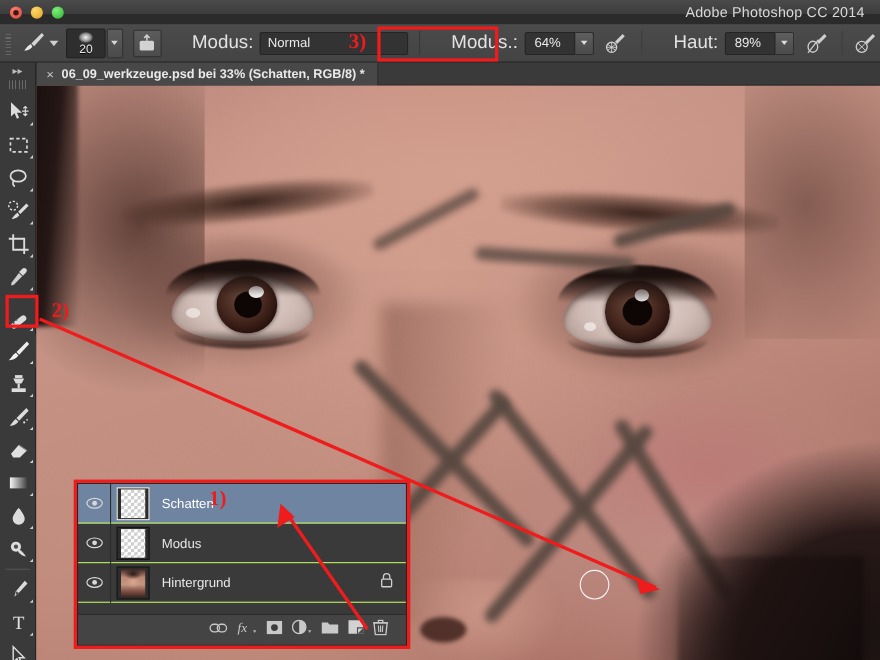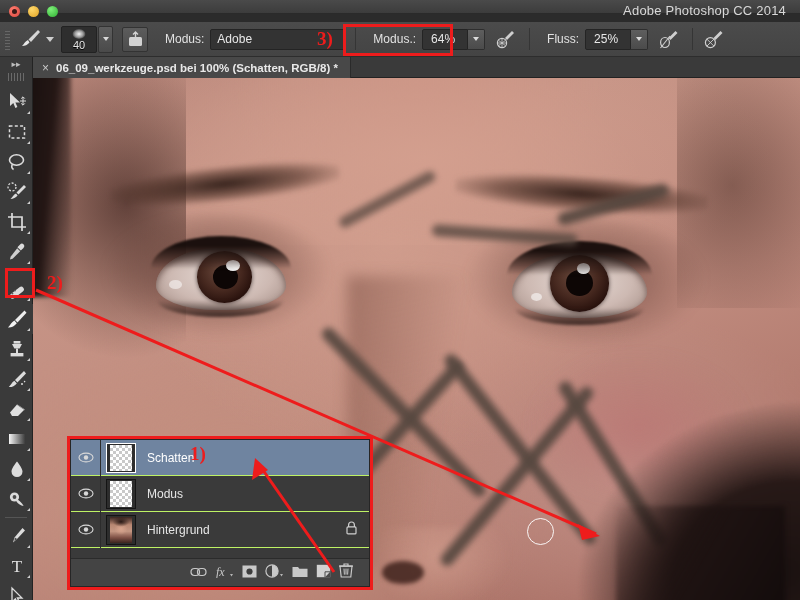--- a/index.html
+++ b/index.html
@@ -72,21 +72,21 @@
     text-shadow: 0 1px 0 #000; }
   .mini-drop {
     width: 15px; height: 27px; margin-left: 1px; background: linear-gradient(#5d5d5d,#4a4a4a);
     border: 1px solid #333; border-radius: 2px; display:flex; align-items:center; justify-content:center;
   }
   .mini-drop .t { width:0;height:0;border-left:3.5px solid transparent;border-right:3.5px solid transparent;border-top:4px solid #d8d8d8;}
   .tabletbtn {
     width: 26px; height: 25px; margin-left: 9px; background: linear-gradient(#5c5c5c,#4c4c4c);
     border:1px solid #333; border-radius:2px; display:flex;align-items:center;justify-content:center;
   }
-  .ob-label { color: #e2e2e2; font-size: 12px; margin-left: 17px; white-space:nowrap; }
+  .ob-label { color: #e2e2e2; font-size: 17px; margin-left: 28px; white-space:nowrap; }
   .ob-select {
     margin-left: 6px; height: 21px; background: #333; border: 1px solid #242424;
     border-radius: 2px; color:#e8e8e8; font-size:12px; display:flex; align-items:center;
     padding: 0 6px; min-width: 135px;
   }
   .ob-num {
     margin-left: 6px; height: 21px; background: #333; border: 1px solid #242424;
     border-radius: 2px 0 0 2px; color:#e8e8e8; font-size:12px; display:flex; align-items:center;
     justify-content:flex-start; padding: 0 8px; min-width: 46px;
   }
@@ -324,36 +324,36 @@
     <div class="ob-brushicon">
       <svg width="24" height="22" viewBox="0 0 24 22">
         <path d="M20 2 L10.5 11.5 L13 14 L22 4 Z" fill="#d5d5d5"></path>
         <path d="M10 12 C7 13.5 6 16 4 18 C7 18 9.5 17 11.5 14.5 Z" fill="#e8e8e8"></path>
       </svg>
     </div>
     <div class="tri-down"></div>
 
     <div class="brushpreset">
       <div class="blob"></div>
-      <div class="num">40</div>
+      <div class="num">20</div>
     </div>
     <div class="mini-drop">
         <div class="t"></div>
       </div>
 
     <div class="tabletbtn">
       <svg width="17" height="17" viewBox="0 0 17 17">
         <rect x="2" y="6" width="13" height="9" rx="1.5" fill="#d2d2d2"></rect>
         <path d="M8.5 1 L8.5 6 M6 3.5 L8.5 1 L11 3.5" stroke="#d2d2d2" stroke-width="1.4" fill="none"></path>
       </svg>
     </div>
 
     <div class="ob-label">Modus:</div>
     <div class="ob-select">
-      <span>Adobe</span>
+      <span>Normal</span>
     </div>
 
     <div class="vsep"></div>
 
     <div class="ob-label">Modus.:</div>
     <div class="ob-num">
       <span>64%</span>
     </div>
     <div class="ob-stepper">
         <div class="t"></div>
@@ -362,23 +362,23 @@
     <div class="ob-icon">
       <svg width="20" height="20" viewBox="0 0 20 20">
         <path d="M16 2 L9 9 L11 11 L18 4 Z" fill="#cfcfcf"></path>
         <circle cx="6" cy="14" r="4.6" fill="none" stroke="#cfcfcf" stroke-width="1.2"></circle>
         <path d="M2.6 11.4 L9.4 16.6 M2.6 16.6 L9.4 11.4 M6 9.4 L6 18.6 M1.4 14 L10.6 14" stroke="#cfcfcf" stroke-width=".8"></path>
       </svg>
     </div>
 
     <div class="vsep"></div>
 
-    <div class="ob-label">Fluss:</div>
+    <div class="ob-label">Haut:</div>
     <div class="ob-num">
-      <span>25%</span>
+      <span>89%</span>
     </div>
     <div class="ob-stepper">
         <div class="t"></div>
       </div>
 
     <div class="ob-icon">
       <svg width="20" height="20" viewBox="0 0 20 20">
         <path d="M16.5 2 L9.5 9 L11.5 11 L18.5 4 Z" fill="#cfcfcf"></path>
         <ellipse cx="6" cy="13.5" rx="4.4" ry="5" fill="none" stroke="#cfcfcf" stroke-width="1.2"></ellipse>
         <path d="M1.5 19 L11 7" stroke="#cfcfcf" stroke-width="1.1"></path>
@@ -393,21 +393,21 @@
         <circle cx="6.4" cy="13.6" r="5" fill="none" stroke="#cfcfcf" stroke-width="1.2"></circle>
         <path d="M2.8 10 L10 17.2" stroke="#cfcfcf" stroke-width=".9"></path>
         <path d="M2.8 17.2 L10 10" stroke="#cfcfcf" stroke-width=".9"></path>
       </svg>
     </div>
   </div>
 
   <div class="tabstrip">
     <div class="doctab">
       <span class="x">×</span>
-      <span class="name">06_09_werkzeuge.psd bei 100% (Schatten, RGB/8) *</span>
+      <span class="name">06_09_werkzeuge.psd bei 33% (Schatten, RGB/8) *</span>
     </div>
   </div>
 
   <div class="toolbar">
     <div class="tb-collapse">▸▸</div>
     <div class="tb-grip"></div>
 
     <div class="tool">
       <svg width="20" height="20" viewBox="0 0 20 20">
           <path d="M3 1 L3 14 L6.3 11 L8.4 16 L10.4 15.1 L8.4 10.4 L13 10.4 Z" fill="#dcdcdc"></path>

